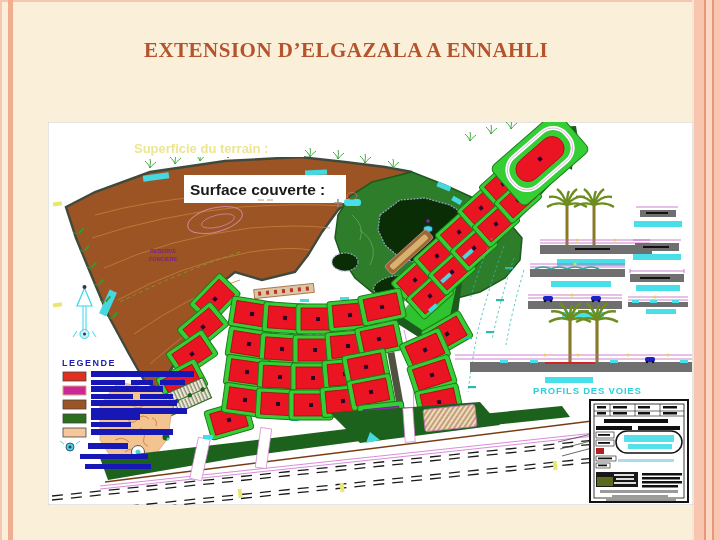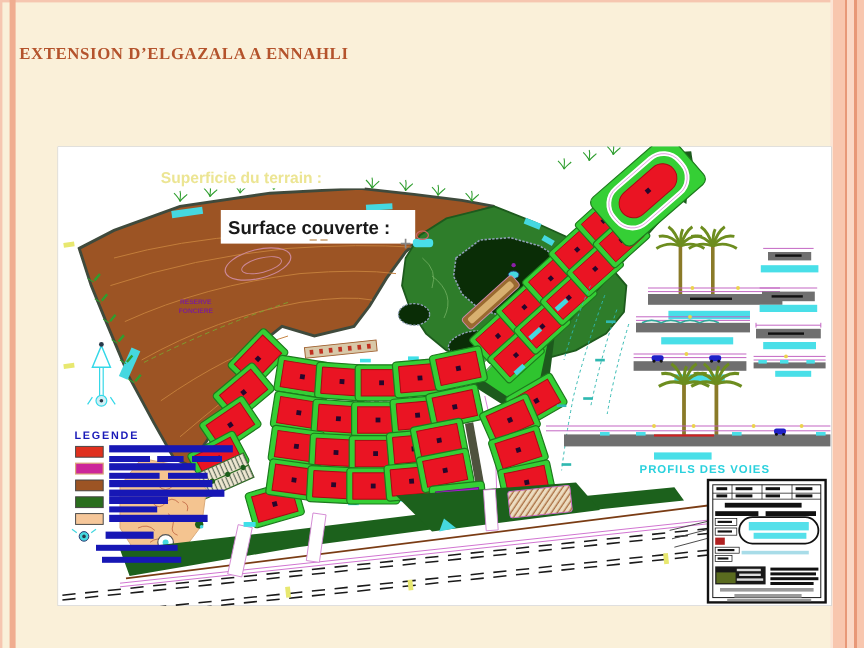--- a/index.html
+++ b/index.html
@@ -7,23 +7,23 @@
     width:720px;height:540px;position:relative;overflow:hidden;
     background:#faf0d9;
     font-family:"Liberation Sans", sans-serif;
   }
   .edge-top{position:absolute;left:0;top:0;width:720px;height:2px;background:#f6c6b0;}
   .edge-left-outer{position:absolute;left:0;top:0;width:2px;height:540px;background:#f6c6b0;}
   .stripe-left{position:absolute;left:8px;top:0;width:5px;height:540px;background:#f0ad90;}
   .band-right{position:absolute;right:0;top:0;width:28px;height:540px;
     background:linear-gradient(to right,#fce4d4 0px,#fce4d4 2px,#f8c6ae 2px,#f8c6ae 12px,#e89878 12px,#e89878 14px,#fbd8c6 14px,#fbd8c6 20px,#e89878 20px,#e89878 22px,#f8c6ae 22px,#f8c6ae 28px);}
   h1.slide-title{
-    position:absolute;left:16px;top:38px;width:692px;margin:0;
-    font-family:"Liberation Serif", serif;
-    font-size:14px;font-weight:bold;letter-spacing:0.5px;color:#b4532c;
+    position:absolute;left:0;top:38px;width:692px;margin:0;
+    text-align:center;font-family:"Liberation Serif", serif;
+    font-size:21px;font-weight:bold;letter-spacing:0.5px;color:#b4532c;
   }
   .map-wrap{position:absolute;left:48px;top:122px;width:645px;height:383px;background:#ffffff;}
   svg{display:block;}
   text{font-family:"Liberation Sans", sans-serif;}
 </style>
 </head>
 <body>
 
 <div class="edge-top"></div>
 <div class="edge-left-outer"></div>

